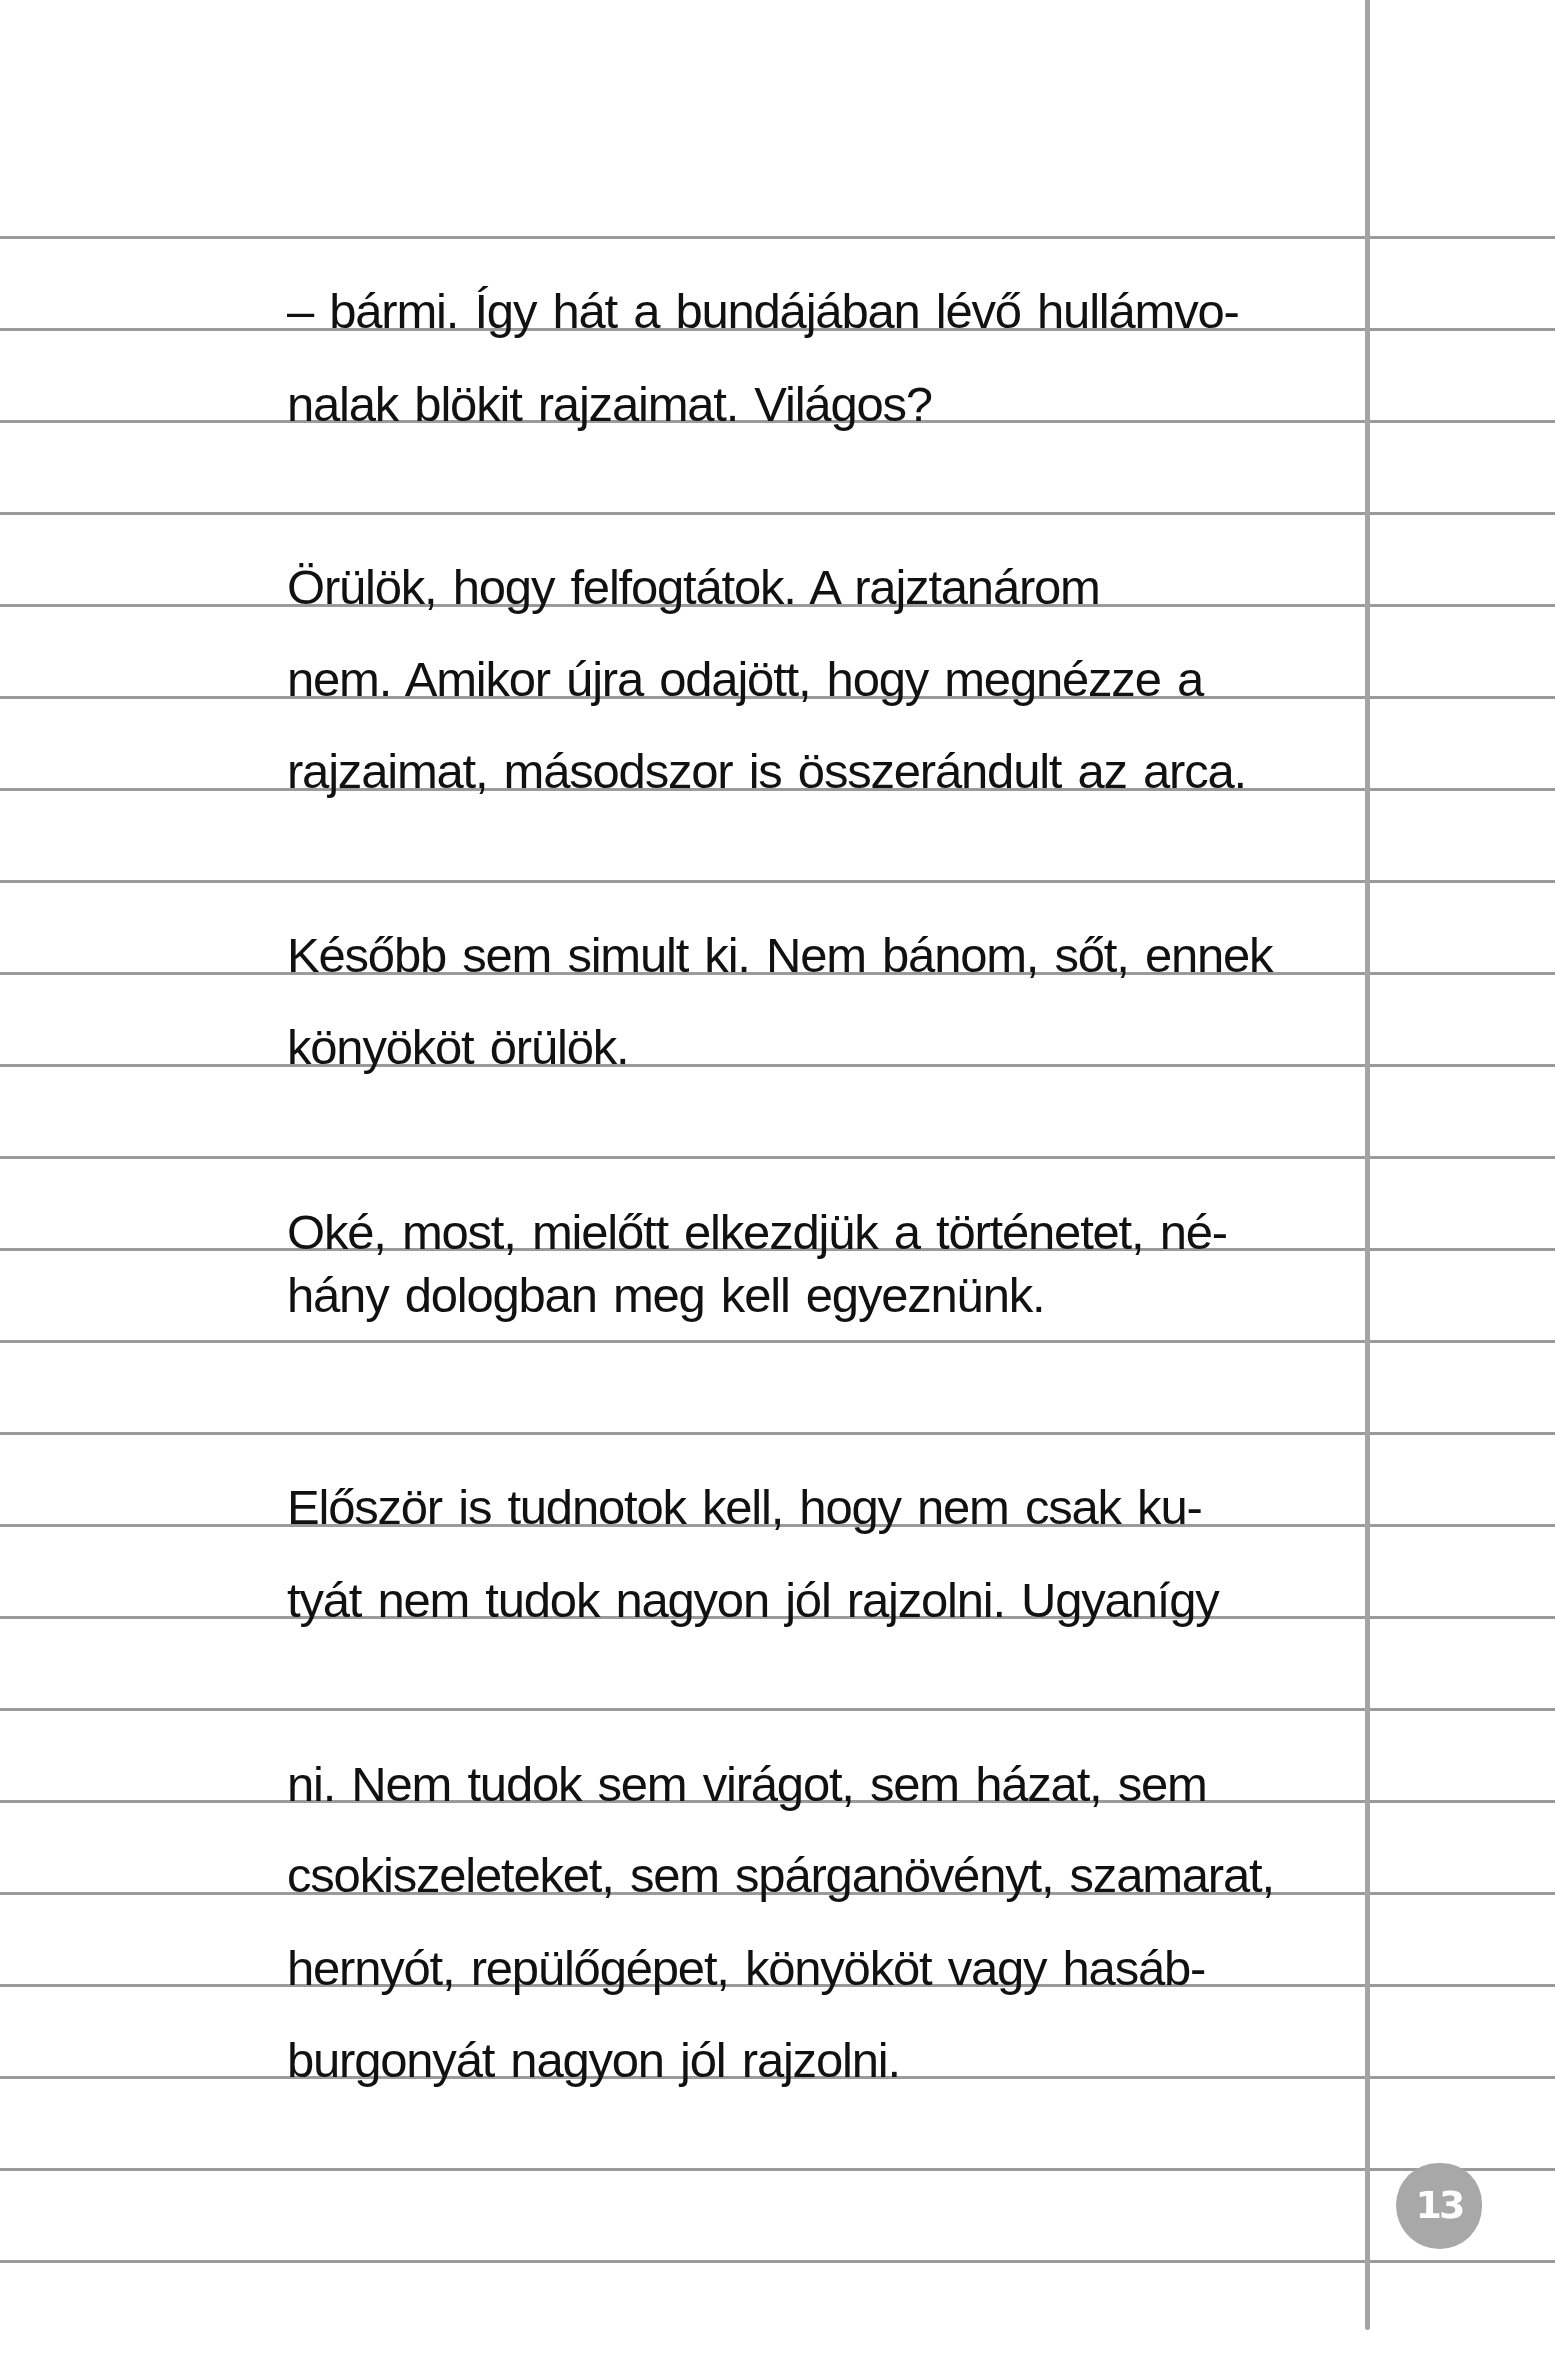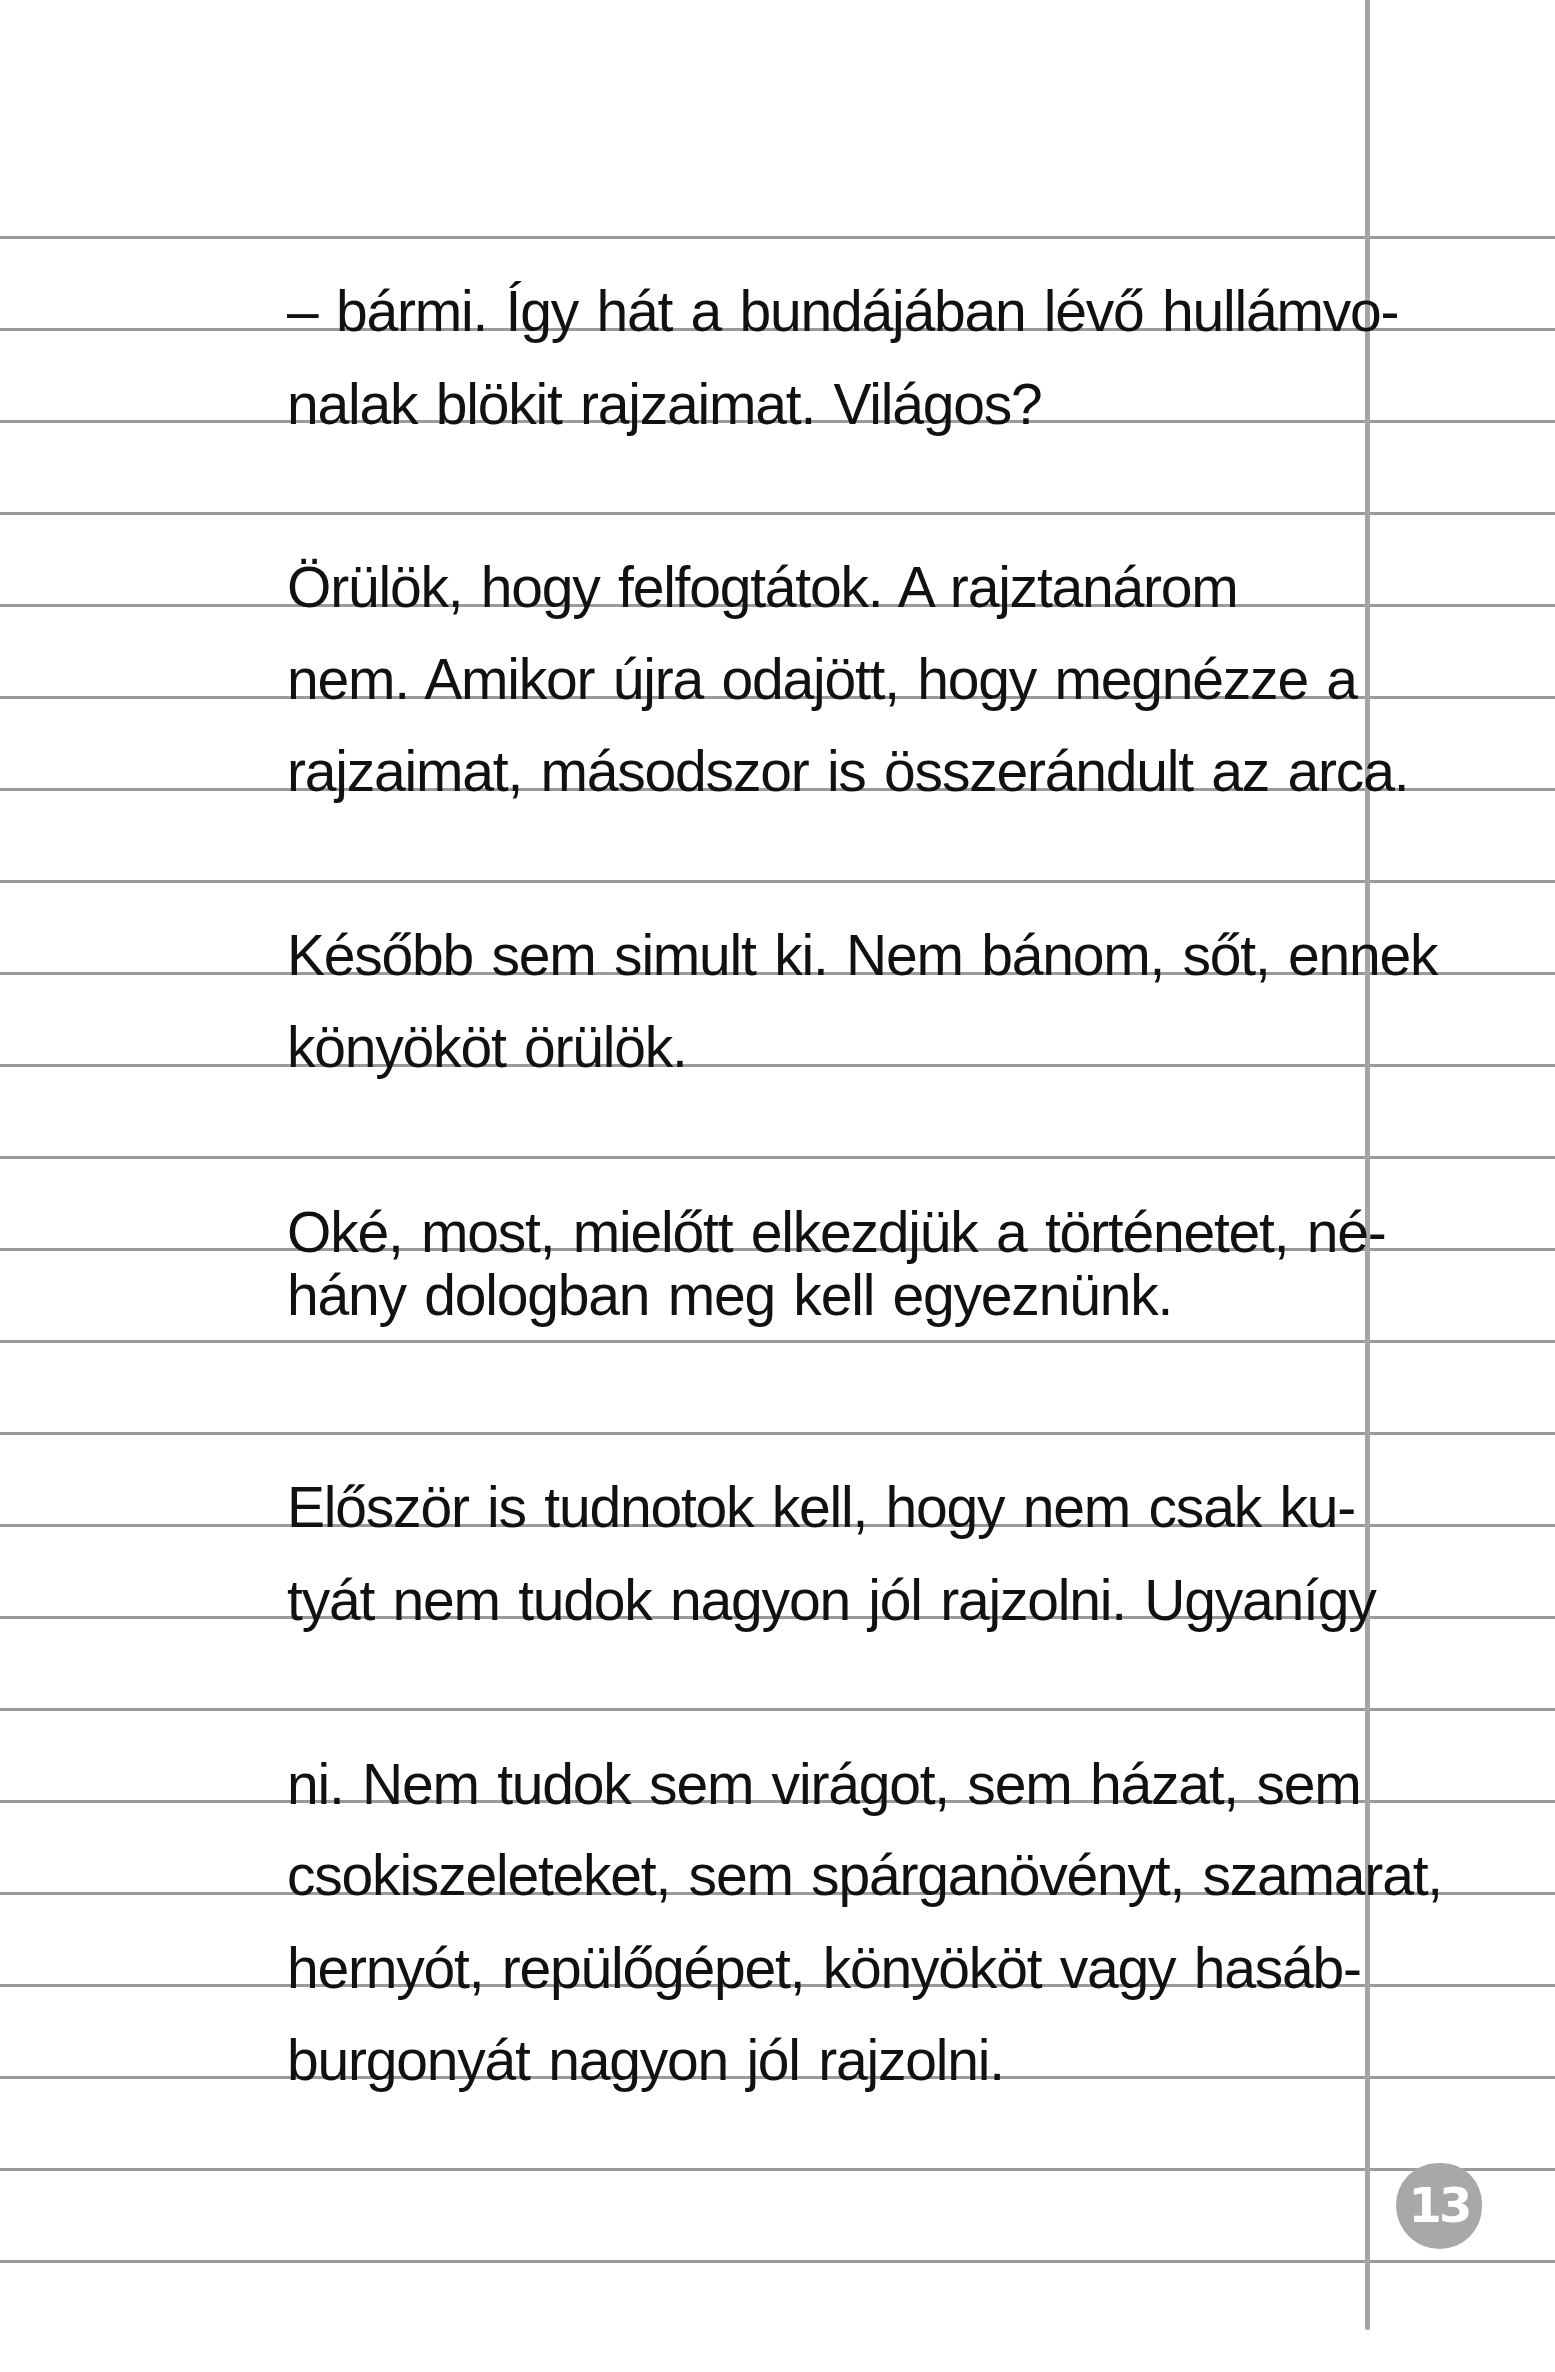--- a/index.html
+++ b/index.html
@@ -38,42 +38,42 @@
     width: 4.8px;
     height: 2330px;
     background: #a4a4a4;
     border-radius: 0 0 2.9px 2.9px;
   }
   .text-line {
     position: absolute;
     left: 287px;
     height: 51px;
     line-height: 51px;
-    font-size: 57px;
+    font-size: 49px;
     letter-spacing: -1.2px;
     word-spacing: 3.8px;
     color: #111111;
     white-space: nowrap;
   }
   .page-badge {
     position: absolute;
     left: 1396px;
     top: 2163px;
     width: 86px;
     height: 86px;
     background: #a8a8a8;
     border-radius: 50% 48% 50% 52%;
     display: flex;
     align-items: center;
     justify-content: center;
   }
   .page-badge span {
     font-family: "DejaVu Sans", "Liberation Sans", sans-serif;
     font-weight: bold;
-    font-size: 48px;
+    font-size: 38px;
     letter-spacing: -2.9px;
     color: #ffffff;
     line-height: 1;
     transform: translateY(-1px);
   }
 </style>
 </head>
 <body>
 
 <div class="page">

